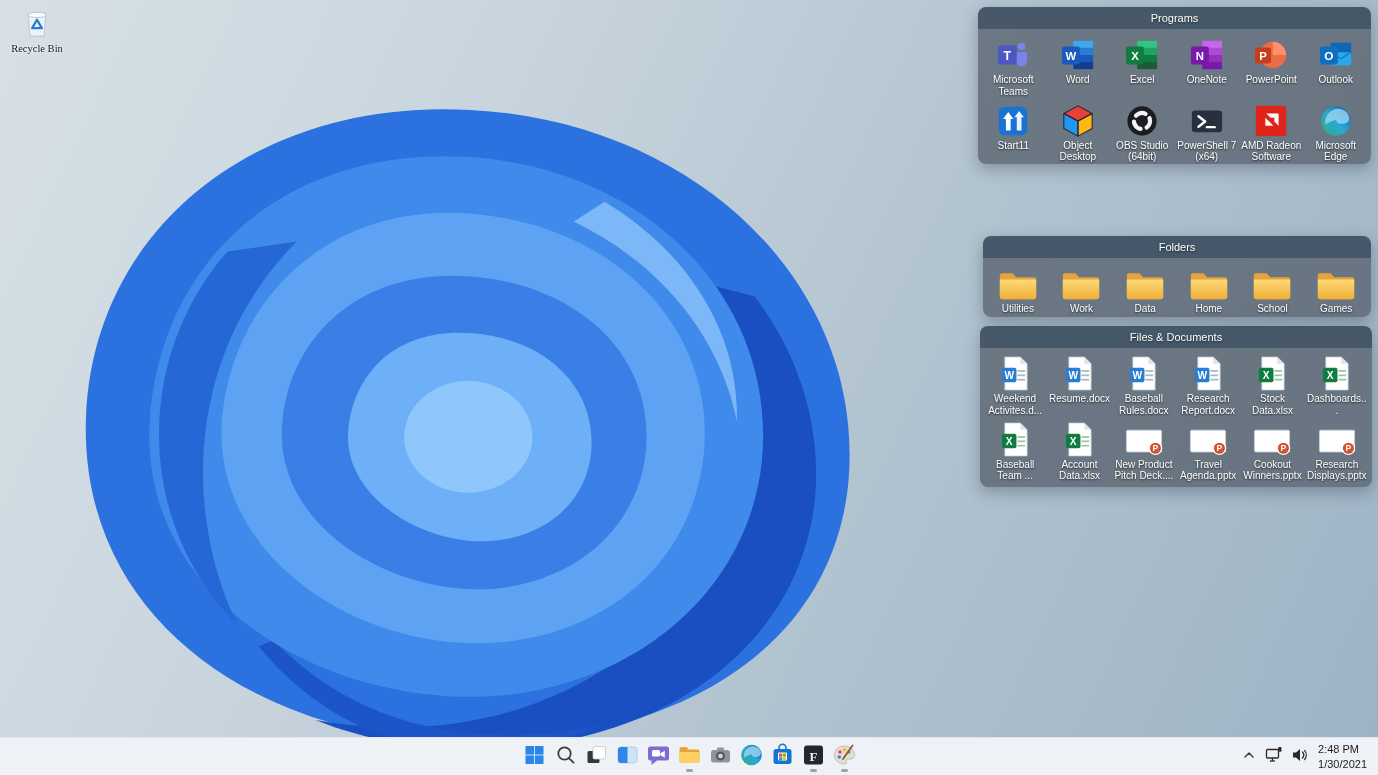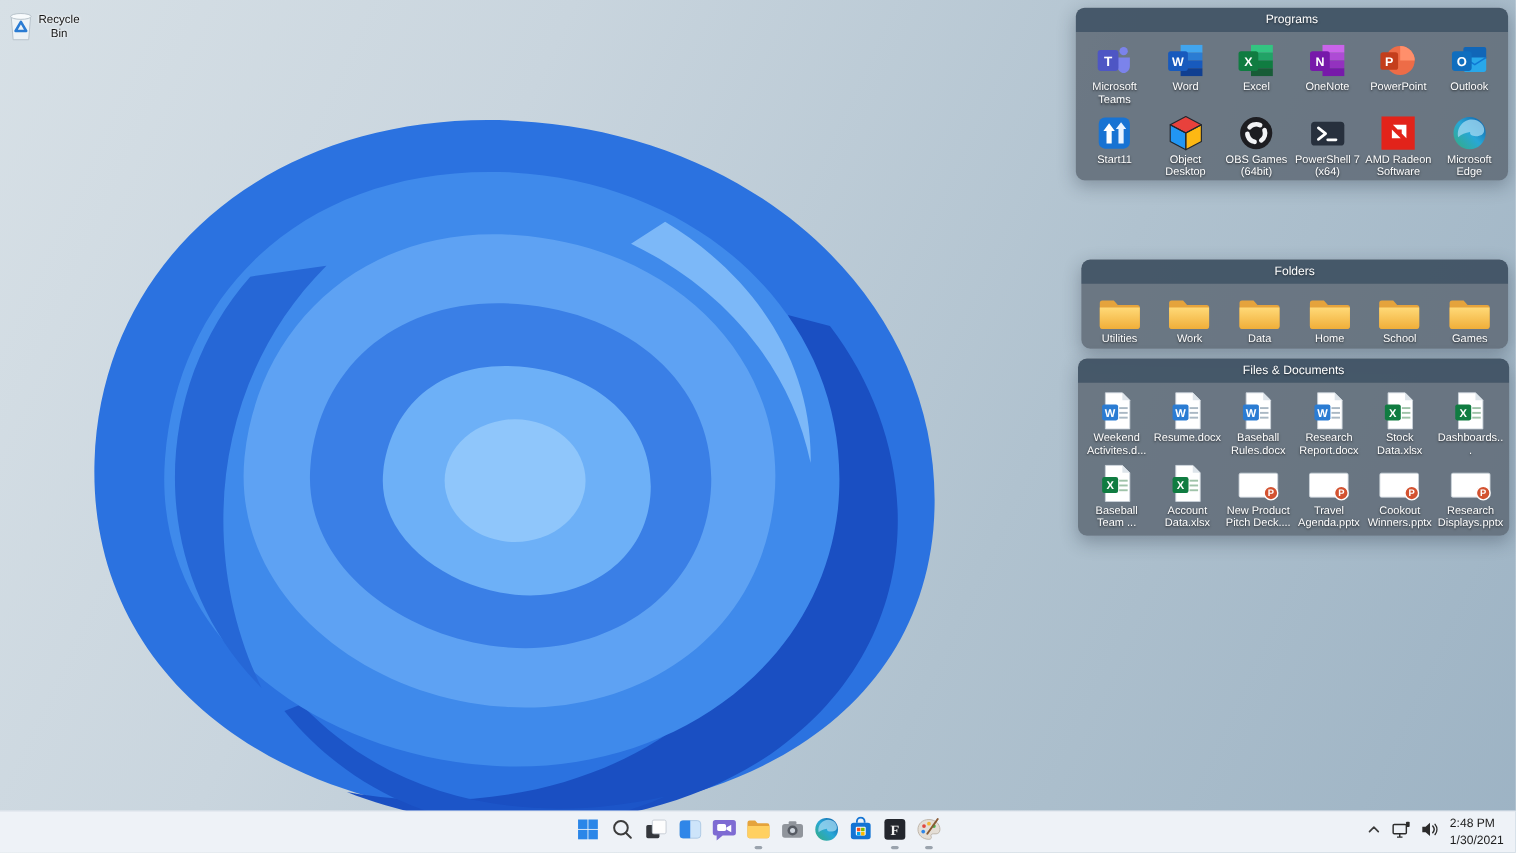--- a/index.html
+++ b/index.html
@@ -3,21 +3,21 @@
 <meta charset="utf-8">
 <style>
   html,body{margin:0;padding:0;}
   body{
     width:1378px;height:775px;overflow:hidden;position:relative;
     font-family:"Liberation Sans",sans-serif;
     background:linear-gradient(115deg,#d7e0e6 0%,#c9d5de 30%,#b0c2cf 65%,#9db3c4 100%);
   }
   .bloom{position:absolute;left:26px;top:82px;width:930px;height:668px;pointer-events:none;}
   
-  .rbin{position:absolute;left:4px;top:6px;width:66px;display:flex;align-items:center;gap:1px;cursor:default;}
+  .rbin{position:absolute;left:4px;top:6px;width:66px;display:flex;flex-direction:column;align-items:center;gap:1px;cursor:default;font-family:Liberation Serif, serif;}
   .rbin svg{width:30px;height:32px;}
   .desk-label{font-size:10.5px;color:#141414;text-shadow:0 0 3px rgba(255,255,255,.95),0 0 2px rgba(255,255,255,.9);text-align:center;line-height:1.15;}
   
   .fence{position:absolute;background:rgba(93,104,116,.83);border-radius:8px;box-shadow:0 5px 16px rgba(20,30,45,.30);overflow:hidden;}
   .fence-header{height:22px;background:rgba(56,76,96,.72);display:flex;align-items:center;justify-content:center;
     color:#fff;font-size:11px;text-shadow:0 1px 2px rgba(0,0,0,.55);border-radius:8px 8px 0 0;cursor:default;}
   .fence-grid{display:grid;grid-template-columns:repeat(6,1fr);padding:5px 3px 2px;}
   .cell{display:flex;flex-direction:column;align-items:center;gap:2px;padding:2px 0;}
   .ficon{height:36px;display:flex;align-items:flex-end;justify-content:center;}
   .ficon svg{display:block;}
@@ -166,21 +166,21 @@
         </span>
         <span class="flabel">Object Desktop</span>
       </div>
       <div class="cell">
         <span class="ficon">
           <svg width="34" height="34" viewBox="0 0 36 36">
             <circle cx="18" cy="18" r="15.5" fill="#1d1d21"></circle>
             <circle cx="18" cy="18" r="8.5" fill="none" stroke="#f2f3f5" stroke-width="4.5" stroke-dasharray="11 6.8" stroke-linecap="round" transform="rotate(-20 18 18)"></circle>
           </svg>
         </span>
-        <span class="flabel">OBS Games (64bit)</span>
+        <span class="flabel">OBS Studio (64bit)</span>
       </div>
       <div class="cell">
         <span class="ficon">
           <svg width="34" height="34" viewBox="0 0 36 36">
             <rect x="2" y="7" width="32" height="23" rx="3.5" fill="#27303d"></rect>
             <path d="M9 13 l7 5.5 -7 5.5" stroke="#fff" stroke-width="2.6" fill="none" stroke-linecap="round" stroke-linejoin="round"></path>
             <line x1="18" y1="24.5" x2="26" y2="24.5" stroke="#fff" stroke-width="2.6" stroke-linecap="round"></line>
           </svg>
         </span>
         <span class="flabel">PowerShell 7 (x64)</span>

